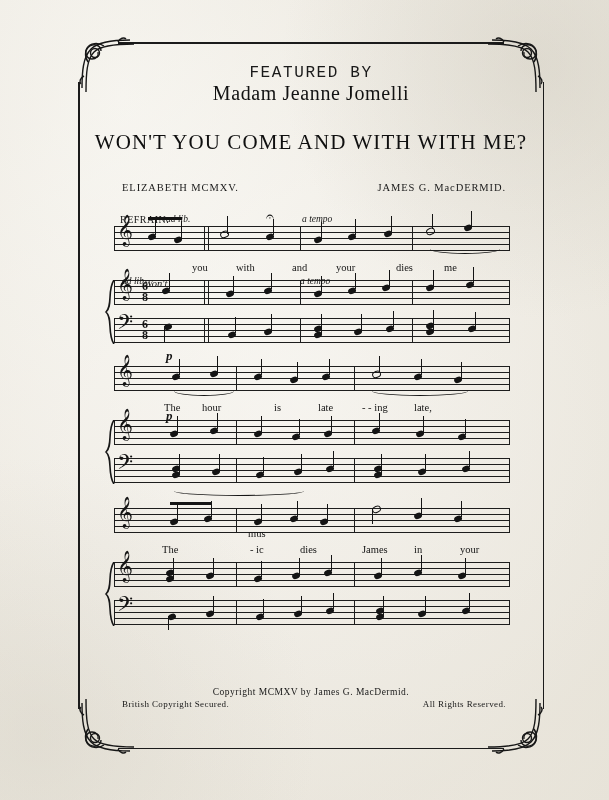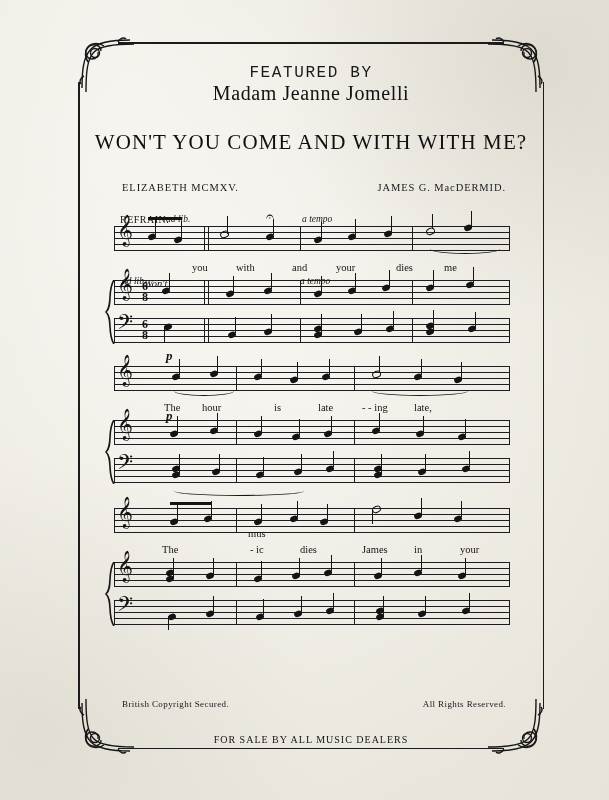--- a/index.html
+++ b/index.html
@@ -675,18 +675,18 @@
         <div class="notehead" style="left:348px; top:8px;"></div>
         <div class="stem" style="left:355px; top:-7px; height:16px;"></div>
         <div class="barline" style="left:395px; top:0; height:25px;"></div>
       </div>
 
       <svg class="brace" style="top:54px; height:64px;" viewBox="0 0 12 64" preserveAspectRatio="none">
         <path d="M10 0 C3 10 9 26 2 32 C9 38 3 54 10 64" fill="none" stroke="#171717" stroke-width="1.6"></path>
       </svg>
     </div>
 
+    <div class="copyright">Copyright MCMXV by James G. MacDermid.</div>
     <div class="brit">British Copyright Secured.</div>
     <div class="rights">All Rights Reserved.</div>
-    <div class="dealers">FOR SALE BY ALL MUSIC DEALERS</div>
 
   </div>
 </div>
 
 </body></html>

